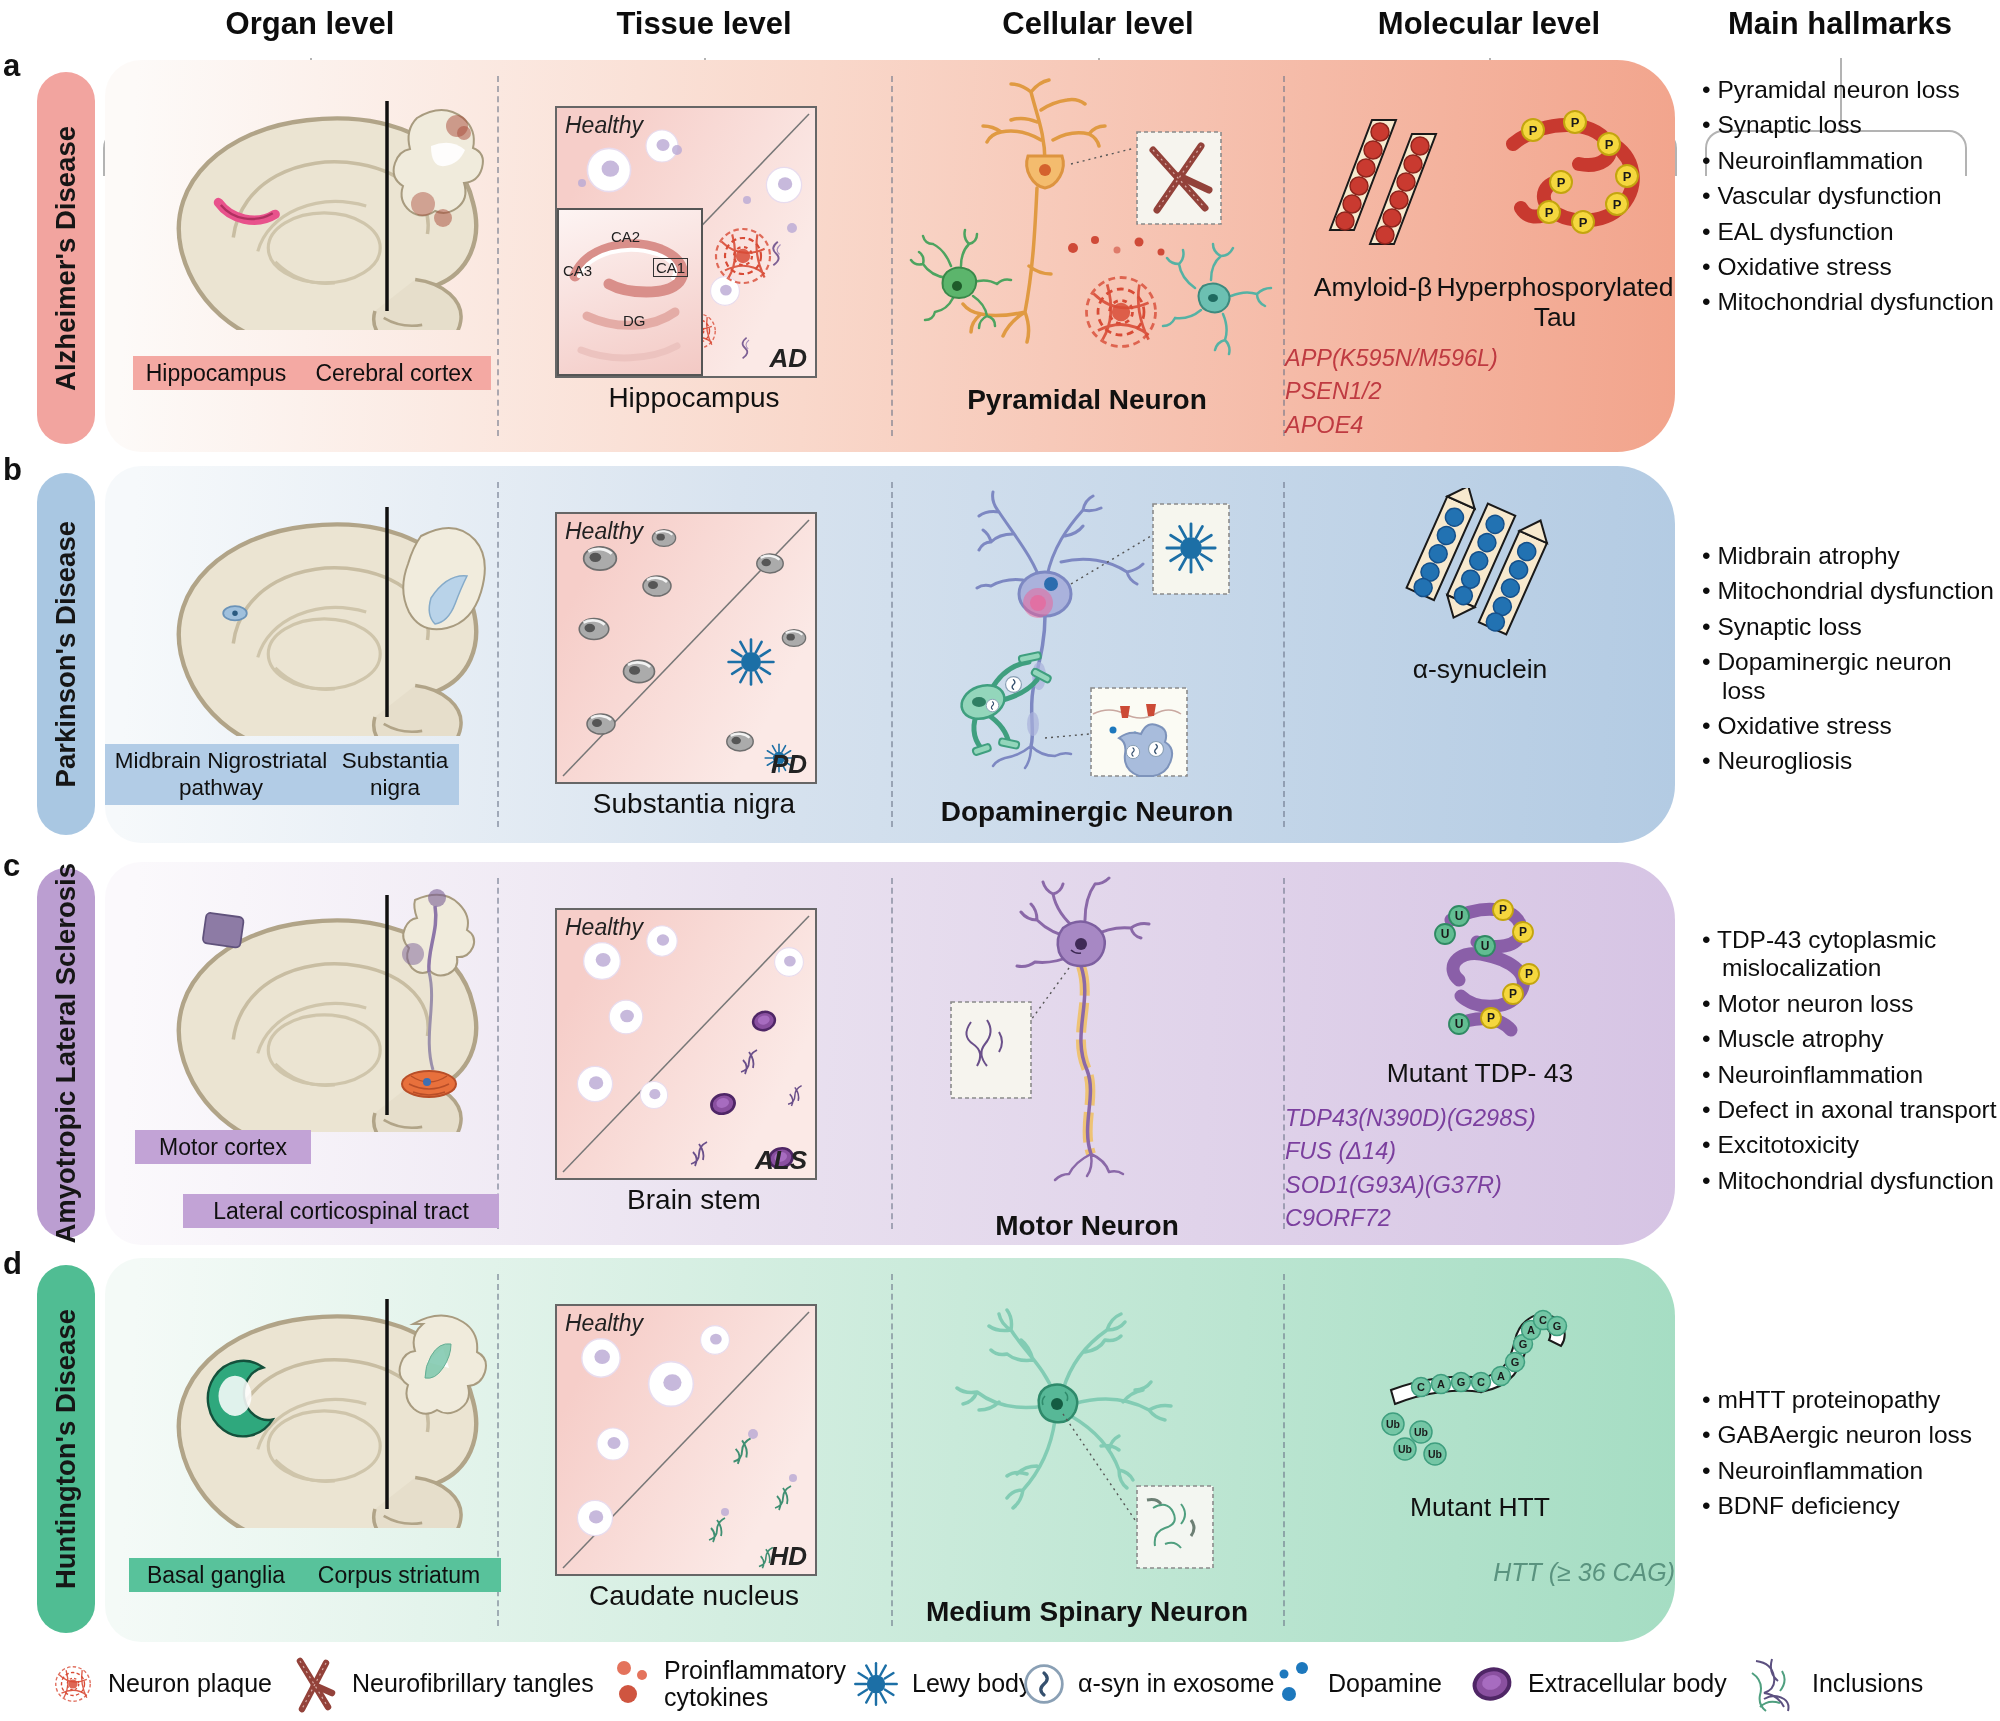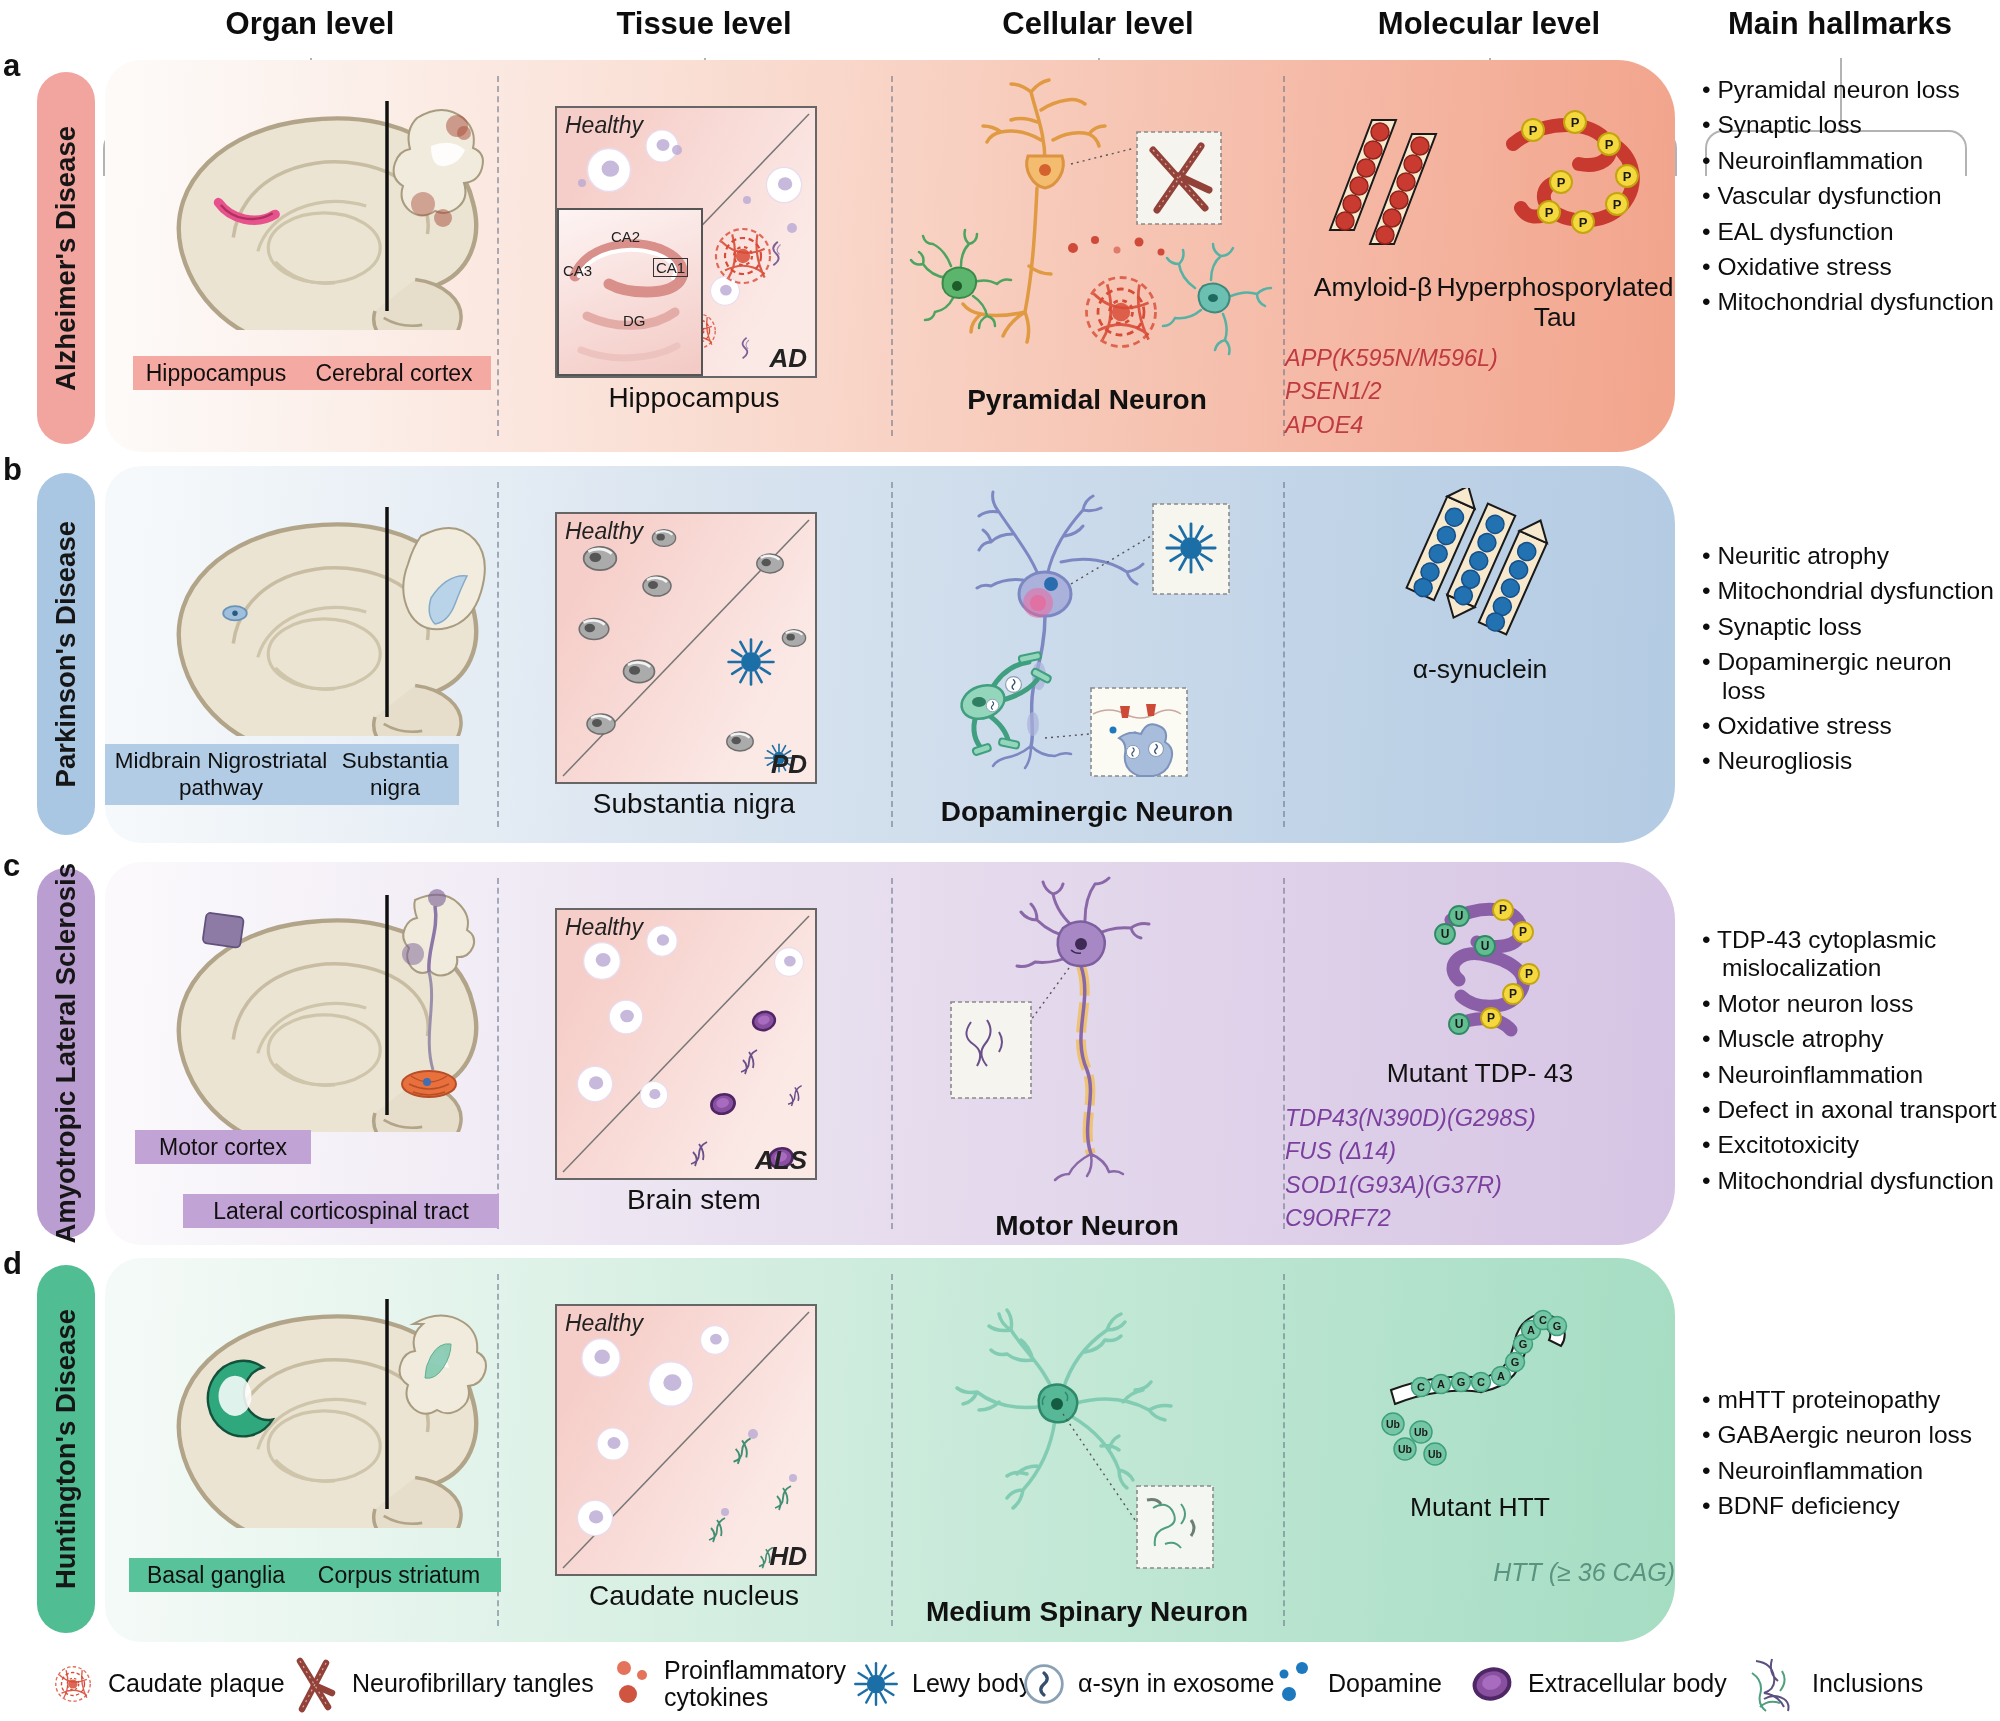--- a/index.html
+++ b/index.html
@@ -444,21 +444,21 @@
             <circle cx="131" cy="86" r="9"></circle>
             <circle cx="131" cy="106" r="9"></circle>
             <circle cx="131" cy="123" r="9"></circle>
         </g>
       </g>
     </svg>
     <div class="mol-label" style="left:0;top:188px;width:100%">α-synuclein</div>
   </div>
 </div>
 <div class="hallmarks" style="top:542px">
-  <div>Neuritic atrophy</div>
+  <div>Midbrain atrophy</div>
   <div>Mitochondrial dysfunction</div>
   <div>Synaptic loss</div>
   <div>Dopaminergic neuron loss</div>
   <div>Oxidative stress</div>
   <div>Neurogliosis</div>
 </div>
 
 <div class="row row-c" style="top:862px;height:383px">
   <div class="divider" style="left:392px"></div>
   <div class="divider" style="left:786px"></div>
@@ -694,21 +694,21 @@
   <div>mHTT proteinopathy</div>
   <div>GABAergic neuron loss</div>
   <div>Neuroinflammation</div>
   <div>BDNF deficiency</div>
 </div>
 
 <div class="legend-item" style="left:50px">
   <svg width="46" height="46" viewBox="0 0 40 40">
       <use href="#sym-plaque"></use>
     </svg>
-  <span class="lab">Caudate plaque</span>
+  <span class="lab">Neuron plaque</span>
 </div>
 <div class="legend-item" style="left:288px">
   <svg width="52" height="58" viewBox="0 0 52 58">
     <g stroke="#93423a" stroke-width="6.5" stroke-linecap="round">
       <path d="M12,6 L40,52"></path>
         <path d="M38,8 L14,54"></path>
         <path d="M26,30 L44,38"></path>
     </g>
     <path d="M12,6 L40,52 M38,8 L14,54" stroke="#d8aba5" stroke-width="1.2" stroke-dasharray="2 4" fill="none"></path>
   </svg>

